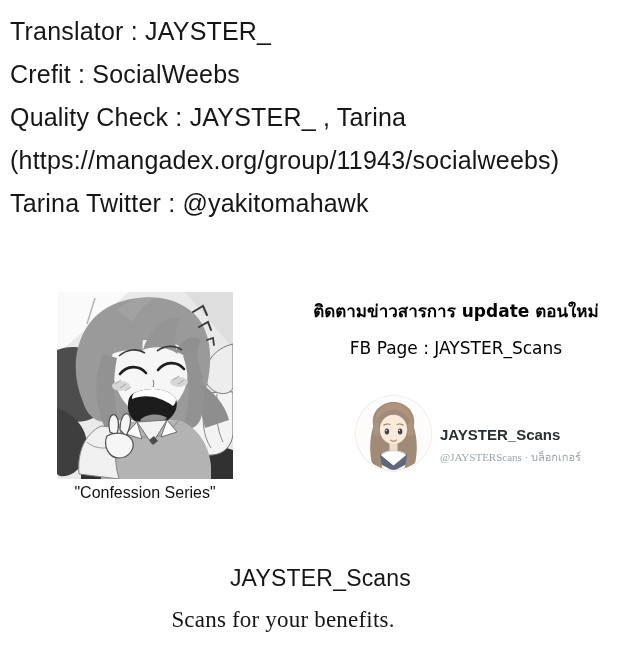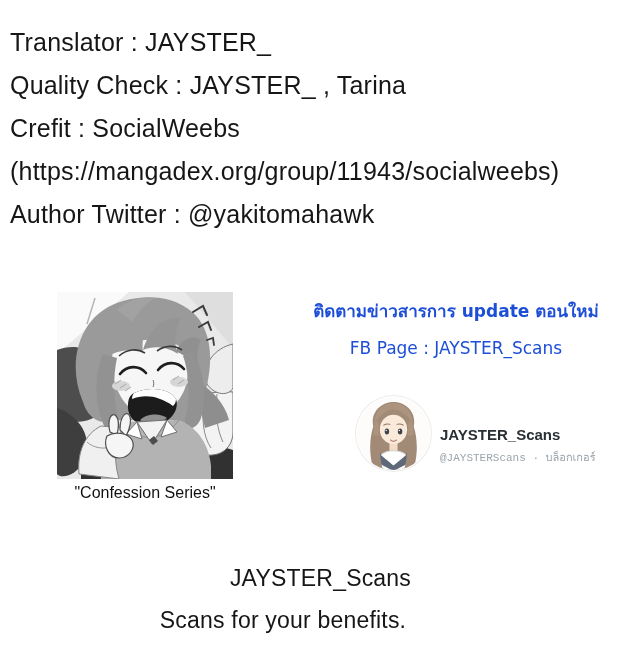--- a/index.html
+++ b/index.html
@@ -13,21 +13,21 @@
     height: 655px;
     background: #ffffff;
     overflow: hidden;
     font-family: "Liberation Sans", "DejaVu Sans", sans-serif;
     color: #1b1b1b;
   }
   
   .credits {
     position: absolute;
     left: 10px;
-    top: 21px;
+    top: 10px;
     font-size: 25px;
     line-height: 43px;
     letter-spacing: 0.2px;
     white-space: nowrap;
     color: #161616;
   }
   
   .manga-figure {
     position: absolute;
     left: 57px;
@@ -49,21 +49,21 @@
   
   .announcement {
     position: absolute;
     left: 300px;
     top: 293px;
     width: 312px;
     text-align: center;
     font-size: 17px;
     line-height: 37px;
     font-weight: bold;
-    color: #1d4ed8;
+    color: #000000;
     font-family: "DejaVu Sans", "Liberation Sans", sans-serif;
   }
   .announcement .latin-line { font-weight: normal; }
   
   .profile-card {
     position: absolute;
     left: 356px;
     top: 396px;
     width: 260px;
     height: 78px;
@@ -87,21 +87,21 @@
     color: #292f33;
     white-space: nowrap;
   }
   .profile-handle {
     position: absolute;
     left: 84px;
     top: 52px;
     font-size: 11px;
     color: #9aa4ab;
     white-space: nowrap;
-    font-family: Liberation Mono, monospace;
+    font-family: Liberation Serif, serif;
   }
   
   .footer-group {
     position: absolute;
     left: 0;
     top: 565px;
     width: 641px;
     text-align: center;
     font-size: 23px;
     letter-spacing: 0.2px;
@@ -109,33 +109,34 @@
   }
   .footer-tagline {
     position: absolute;
     left: 0;
     top: 607px;
     width: 566px;
     text-align: center;
     font-size: 23px;
     letter-spacing: 0.2px;
     color: #161616;
+    font-family: Liberation Serif, serif;
   }
 </style>
 </head>
 <body>
 
 <div class="page">
 
   <div class="credits">
     <div>Translator : JAYSTER_</div>
+    <div>Crefit : SocialWeebs</div>
     <div>Quality Check : JAYSTER_ , Tarina</div>
-    <div>Crefit : SocialWeebs</div>
     <div>(https://mangadex.org/group/11943/socialweebs)</div>
-    <div>Author Twitter : @yakitomahawk</div>
+    <div>Tarina Twitter : @yakitomahawk</div>
   </div>
 
   <figure class="manga-figure">
     <svg width="176" height="187" viewBox="0 0 176 187" xmlns="http://www.w3.org/2000/svg">
       <defs>
         <clipPath id="panelClip">
             <rect width="176" height="187"></rect>
           </clipPath>
       </defs>
       <g clip-path="url(#panelClip)">

